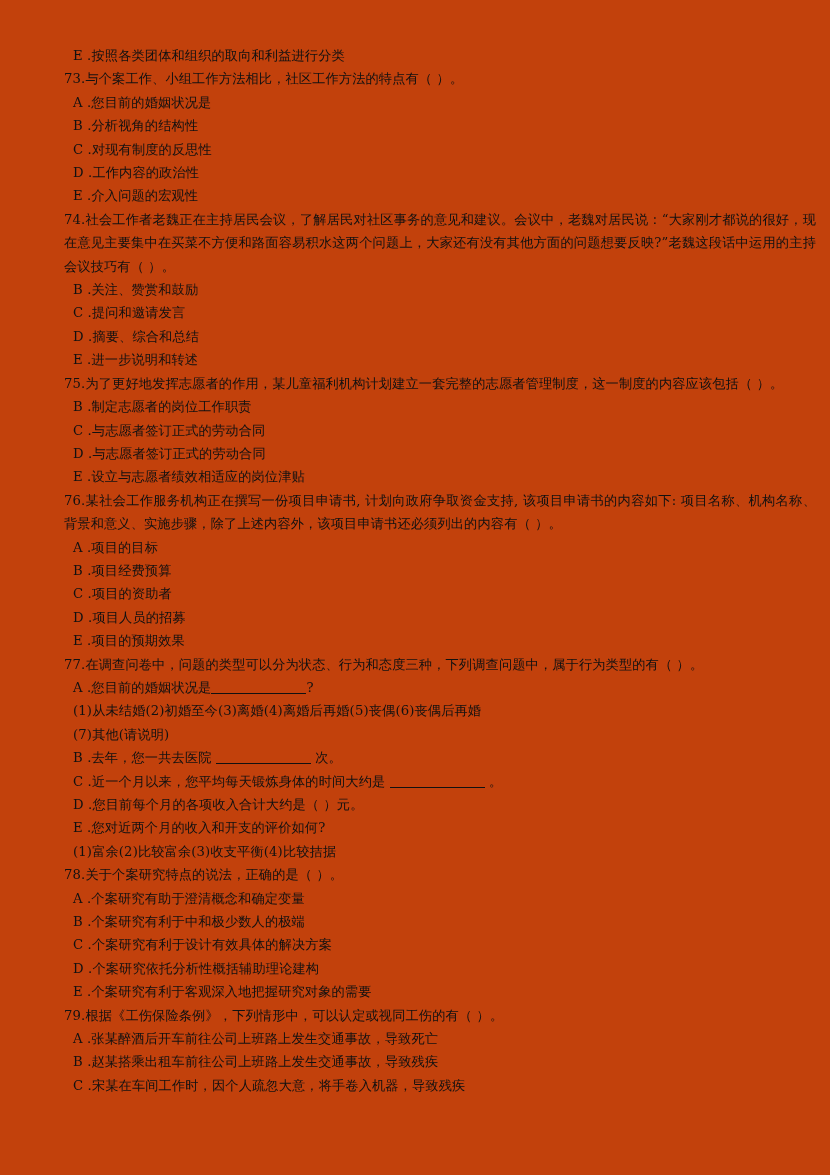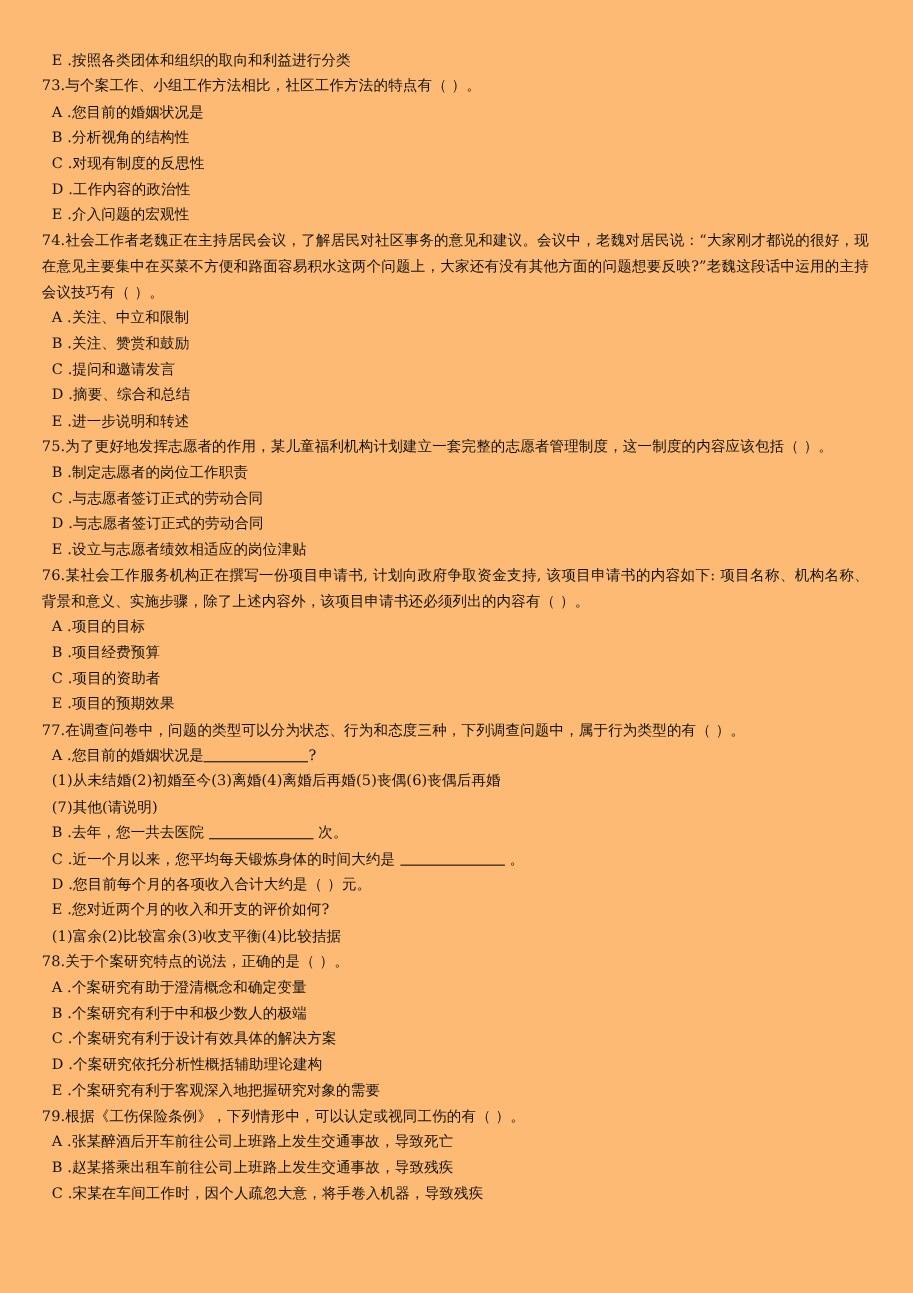--- a/index.html
+++ b/index.html
@@ -9,23 +9,23 @@
     background: #ffffff;
   }
   body {
     font-family: "DejaVu Serif", "Liberation Serif", serif;
     color: #000000;
   }
   #page {
     position: relative;
     width: 830px;
     height: 1175px;
-    background: #fdba74;
+    background: #c2410c;
     box-sizing: border-box;
-    padding: 44px 38px 0 38px;
+    padding: 44px 38px 0 64px;
     overflow: hidden;
   }
   .doc-body {
     width: 752px;
   }
   
   .line {
     font-size: 13.2px;
     line-height: 23.4px;
     letter-spacing: 0.15px;
@@ -64,36 +64,36 @@
 
     <p class="line opt">E .按照各类团体和组织的取向和利益进行分类</p>
     <p class="line q-stem">73.与个案工作、小组工作方法相比，社区工作方法的特点有（      ）。</p>
     <p class="line opt">A .您目前的婚姻状况是</p>
     <p class="line opt">B .分析视角的结构性</p>
     <p class="line opt">C .对现有制度的反思性</p>
     <p class="line opt">D .工作内容的政治性</p>
     <p class="line opt">E .介入问题的宏观性</p>
 
     <p class="line q-stem">74.社会工作者老魏正在主持居民会议，了解居民对社区事务的意见和建议。会议中，老魏对居民说：“大家刚才都说的很好，现在意见主要集中在买菜不方便和路面容易积水这两个问题上，大家还有没有其他方面的问题想要反映?”老魏这段话中运用的主持会议技巧有（      ）。</p>
-    <p class="line opt">A .关注、中立和限制</p>
     <p class="line opt">B .关注、赞赏和鼓励</p>
     <p class="line opt">C .提问和邀请发言</p>
     <p class="line opt">D .摘要、综合和总结</p>
     <p class="line opt">E .进一步说明和转述</p>
 
     <p class="line q-stem">75.为了更好地发挥志愿者的作用，某儿童福利机构计划建立一套完整的志愿者管理制度，这一制度的内容应该包括（      ）。</p>
     <p class="line opt">B .制定志愿者的岗位工作职责</p>
     <p class="line opt">C .与志愿者签订正式的劳动合同</p>
     <p class="line opt">D .与志愿者签订正式的劳动合同</p>
     <p class="line opt">E .设立与志愿者绩效相适应的岗位津贴</p>
 
     <p class="line q-stem">76.某社会工作服务机构正在撰写一份项目申请书, 计划向政府争取资金支持, 该项目申请书的内容如下: 项目名称、机构名称、背景和意义、实施步骤，除了上述内容外，该项目申请书还必须列出的内容有（      ）。</p>
     <p class="line opt">A .项目的目标</p>
     <p class="line opt">B .项目经费预算</p>
     <p class="line opt">C .项目的资助者</p>
+    <p class="line opt">D .项目人员的招募</p>
     <p class="line opt">E .项目的预期效果</p>
 
     <p class="line q-stem">77.在调查问卷中，问题的类型可以分为状态、行为和态度三种，下列调查问题中，属于行为类型的有（      ）。</p>
 
     <p class="line opt"><span>A .您目前的婚姻状况是</span><span class="gap"></span><span>?</span></p>
 
     <p class="line sub">(1)从未结婚(2)初婚至今(3)离婚(4)离婚后再婚(5)丧偶(6)丧偶后再婚</p>
     <p class="line sub">(7)其他(请说明)</p>
 
     <p class="line opt"><span>B .去年，您一共去医院 </span><span class="gap"></span><span> 次。</span></p>

